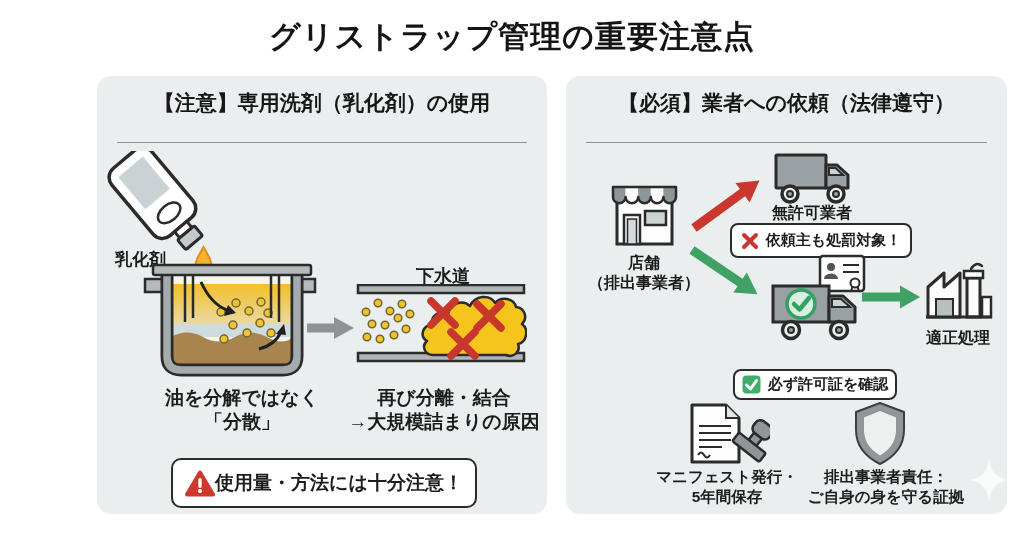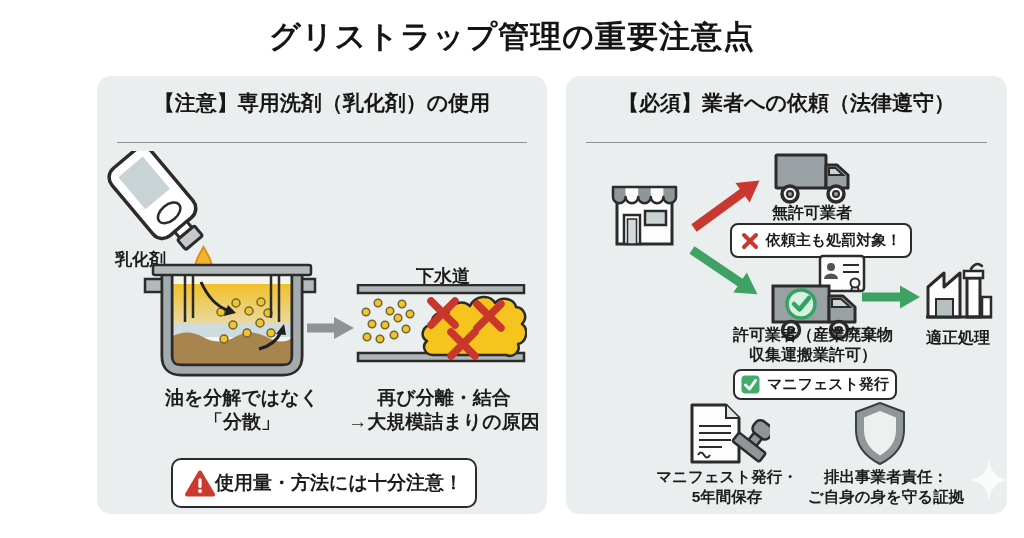--- a/index.html
+++ b/index.html
@@ -147,20 +147,24 @@
         <path d="M18.6,14 a6.3,6.3 0 0 0 12.6,0 z" fill="#fcfcfc"></path>
         <path d="M31.2,14 a6.3,6.3 0 0 0 12.6,0 z" fill="#8f969a"></path>
         <path d="M43.8,14 a6.3,6.3 0 0 0 12.6,0 z" fill="#fcfcfc"></path>
         <path d="M56.4,14 a6.3,6.3 0 0 0 12.6,0 z" fill="#8f969a"></path>
         <path d="M6,4 H69 V14 a6.3,6.3 0 0 1 -12.6,0 a6.3,6.3 0 0 1 -12.6,0 a6.3,6.3 0 0 1 -12.6,0 a6.3,6.3 0 0 1 -12.6,0 a6.3,6.3 0 0 1 -12.6,0 Z" fill="none" stroke="#2b2b2b" stroke-width="2.5" stroke-linejoin="round"></path>
       </g>
       <rect x="17" y="32" width="16" height="29" fill="#fdfdfd" stroke="#2b2b2b" stroke-width="2.5"></rect>
       <rect x="20.5" y="36" width="9" height="25" fill="#d4dadb" stroke="#2b2b2b" stroke-width="1.5"></rect>
       <rect x="38" y="28" width="21" height="14" fill="#ccd3d5" stroke="#2b2b2b" stroke-width="2.5"></rect>
     </svg>
+    <div class="abs lbl s16" style="left:78px;top:177px;">
+      <div>店舗</div>
+      <div>（排出事業者）</div>
+    </div>
 
     <svg class="abs" style="left:120px;top:88px;" width="92" height="74" viewBox="0 0 92 74">
       <g transform="translate(8,64) rotate(-36)">
         <path d="M0,-4.5 H60 V-12 L81,0 L60,12 V4.5 H0 z" fill="#c9372e"></path>
       </g>
     </svg>
 
     <svg class="abs" style="left:208px;top:76px;" width="78" height="52" viewBox="0 0 78 52">
       <rect x="2" y="3" width="50" height="33" rx="1" fill="#9aa1a5" stroke="#2b2b2b" stroke-width="3"></rect>
       <path d="M52,13 H63 L74,23 V36 H52 z" fill="#9aa1a5" stroke="#2b2b2b" stroke-width="3" stroke-linejoin="round"></path>
@@ -195,24 +199,20 @@
       <rect x="2" y="32" width="56" height="36" fill="#9aa1a5" stroke="#2b2b2b" stroke-width="3"></rect>
       <circle cx="30" cy="50" r="14" fill="#d7f0e0" stroke="#36a164" stroke-width="3.5"></circle>
       <polyline points="23,50 28.5,55.5 38,44" fill="none" stroke="#36a164" stroke-width="4.5" stroke-linecap="round" stroke-linejoin="round"></polyline>
       <path d="M58,42 H72 L84,53 V68 H58 z" fill="#9aa1a5" stroke="#2b2b2b" stroke-width="3" stroke-linejoin="round"></path>
       <path d="M61,45 H70 L79,53 H61 z" fill="#ccd3d5" stroke="#2b2b2b" stroke-width="2"></path>
       <circle cx="20" cy="76" r="8.5" fill="#eef1f1" stroke="#2b2b2b" stroke-width="3.5"></circle>
       <circle cx="20" cy="76" r="3" fill="#9aa1a5" stroke="#2b2b2b" stroke-width="2"></circle>
       <circle cx="68" cy="76" r="8.5" fill="#eef1f1" stroke="#2b2b2b" stroke-width="3.5"></circle>
       <circle cx="68" cy="76" r="3" fill="#9aa1a5" stroke="#2b2b2b" stroke-width="2"></circle>
     </svg>
-    <div class="abs lbl s16" style="left:247px;top:249px;">
-      <div>許可業者（産業廃棄物</div>
-      <div>収集運搬業許可）</div>
-    </div>
 
     <svg class="abs" style="left:294px;top:206px;" width="64" height="30" viewBox="0 0 64 30">
       <path d="M2,10.5 H40 V3.5 L60,15 L40,26.5 V19.5 H2 z" fill="#3fa164"></path>
     </svg>
 
     <svg class="abs" style="left:358px;top:183px;" width="70" height="68" viewBox="0 0 70 68">
       <path d="M47,10 q5,-8 11,-3" fill="none" stroke="#2b2b2b" stroke-width="2.5" stroke-linecap="round"></path>
       <rect x="43" y="19" width="13" height="39" fill="#fdfdfd" stroke="#2b2b2b" stroke-width="3"></rect>
       <rect x="40" y="12" width="19" height="7" fill="#fdfdfd" stroke="#2b2b2b" stroke-width="2.5"></rect>
       <rect x="58" y="38" width="9" height="20" fill="#fdfdfd" stroke="#2b2b2b" stroke-width="2.5"></rect>
@@ -220,21 +220,21 @@
       <rect x="12" y="40" width="17" height="18" fill="#b9c0c2" stroke="#2b2b2b" stroke-width="2"></rect>
       <path d="M2,58 H68" stroke="#2b2b2b" stroke-width="3"></path>
     </svg>
     <div class="abs lbl s16" style="left:392px;top:252px;">適正処理</div>
 
     <div class="abs note-box" style="left:167px;top:293px;width:160px;height:27px;">
       <svg width="19" height="19" viewBox="0 0 19 19">
         <rect x="0.5" y="0.5" width="18" height="18" rx="4" fill="#3fae68"></rect>
         <polyline points="4.5,10 8.5,14 14.5,5.5" fill="none" stroke="#ffffff" stroke-width="3" stroke-linecap="round" stroke-linejoin="round"></polyline>
       </svg>
-      <span>マニフェスト発行</span>
+      <span>必ず許可証を確認</span>
     </div>
 
     <svg class="abs" style="left:118px;top:326px;" width="86" height="66" viewBox="0 0 86 66">
       <path d="M8,3 H42 L55,16 V60 H8 z" fill="#fdfdfd" stroke="#2b2b2b" stroke-width="3" stroke-linejoin="round"></path>
       <path d="M42,3 V16 H55" fill="#e2e6e6" stroke="#2b2b2b" stroke-width="2"></path>
       <path d="M15,24 H47 M15,31 H47 M15,38 H47 M15,45 H38" stroke="#2b2b2b" stroke-width="2.2"></path>
       <path d="M14,53 q3,-5 6,0 t6,0" fill="none" stroke="#2b2b2b" stroke-width="2"></path>
       <g transform="translate(66,44) rotate(38)">
         <rect x="-10" y="-28" width="20" height="15" rx="6" fill="#8f969a" stroke="#2b2b2b" stroke-width="2.5"></rect>
         <rect x="-5" y="-13" width="10" height="9" fill="#8f969a" stroke="#2b2b2b" stroke-width="2.5"></rect>

